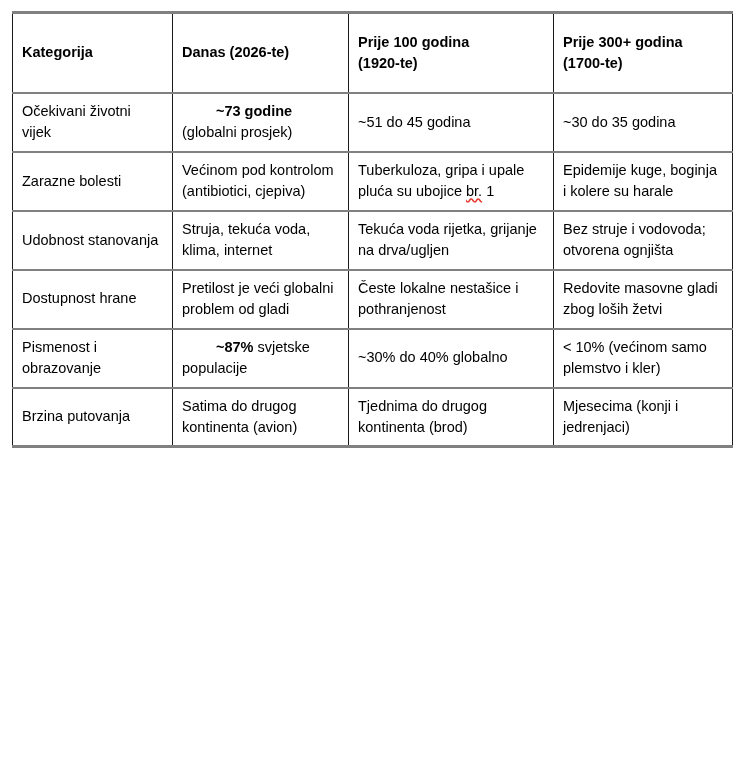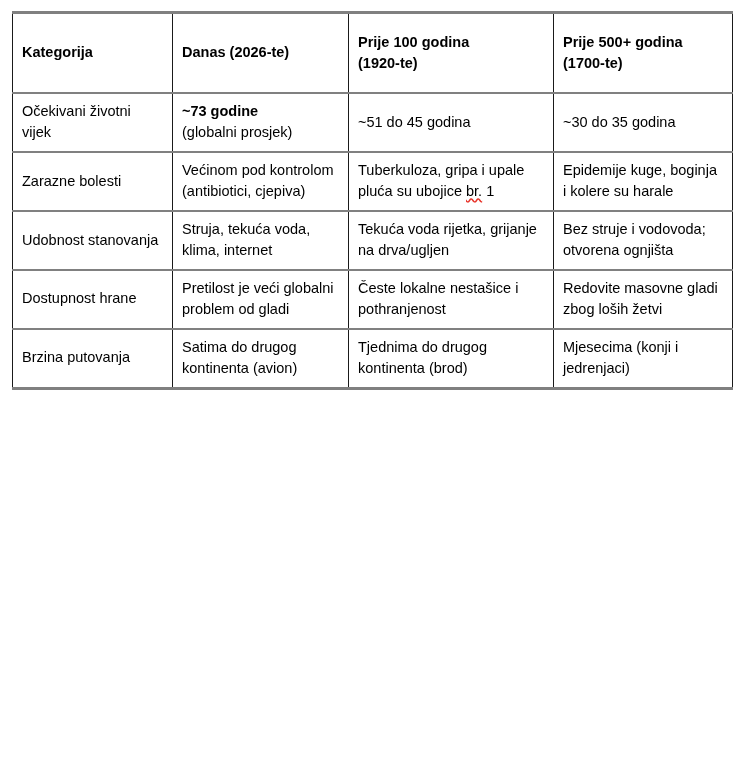--- a/index.html
+++ b/index.html
@@ -64,20 +64,21 @@
   table.comparison tbody tr {
     height: 56px;
   }
 
   td.rowlabel {
     font-weight: bold;
   }
 
   .em {
     font-weight: bold;
+    margin-left: 34px;
   }
 
   .misspelled {
     text-decoration: underline wavy #e8342a;
     text-decoration-skip-ink: none;
   }
 </style>
 </head>
 <body>
 
@@ -95,21 +96,21 @@
           <span>Kategorija</span>
         </th>
         <th>
           <span>Danas (2026-te)</span>
         </th>
         <th>
           <span>Prije 100 godina</span><br>
           <span>(1920-te)</span>
         </th>
         <th>
-          <span>Prije 500+ godina</span><br>
+          <span>Prije 300+ godina</span><br>
           <span>(1700-te)</span>
         </th>
       </tr>
     </thead>
     <tbody>
 
       <tr>
         <td class="rowlabel">Očekivani životni vijek</td>
         <td><span class="em">~73 godine</span><br><span>(globalni prosjek)</span></td>
         <td>~51 do 45 godina</td>
@@ -131,20 +132,26 @@
         <td>Bez struje i vodovoda; otvorena ognjišta</td>
       </tr>
 
       <tr>
         <td class="rowlabel">Dostupnost hrane</td>
         <td>Pretilost je veći globalni problem od gladi</td>
         <td>Česte lokalne nestašice i pothranjenost</td>
         <td>Redovite masovne gladi zbog loših žetvi</td>
       </tr>
 
+      <tr>
+        <td class="rowlabel">Pismenost i obrazovanje</td>
+        <td><span class="em">~87%</span><span> svjetske populacije</span></td>
+        <td>~30% do 40% globalno</td>
+        <td>&lt; 10% (većinom samo plemstvo i kler)</td>
+      </tr>
 
 
       <tr>
         <td class="rowlabel">Brzina putovanja</td>
         <td>Satima do drugog kontinenta (avion)</td>
         <td>Tjednima do drugog kontinenta (brod)</td>
         <td>Mjesecima (konji i jedrenjaci)</td>
       </tr>
 
     </tbody>

